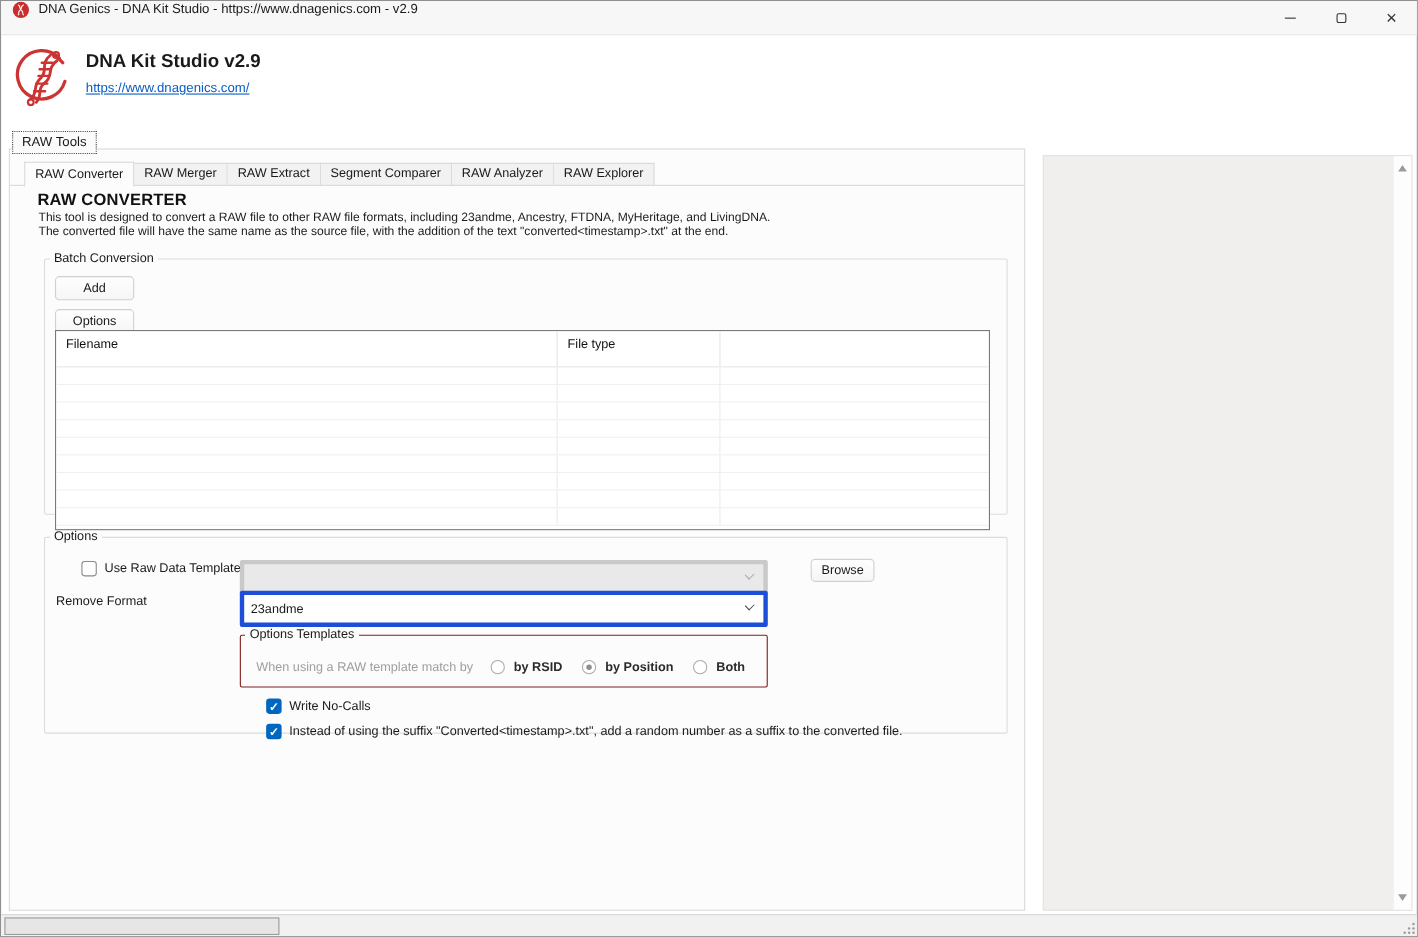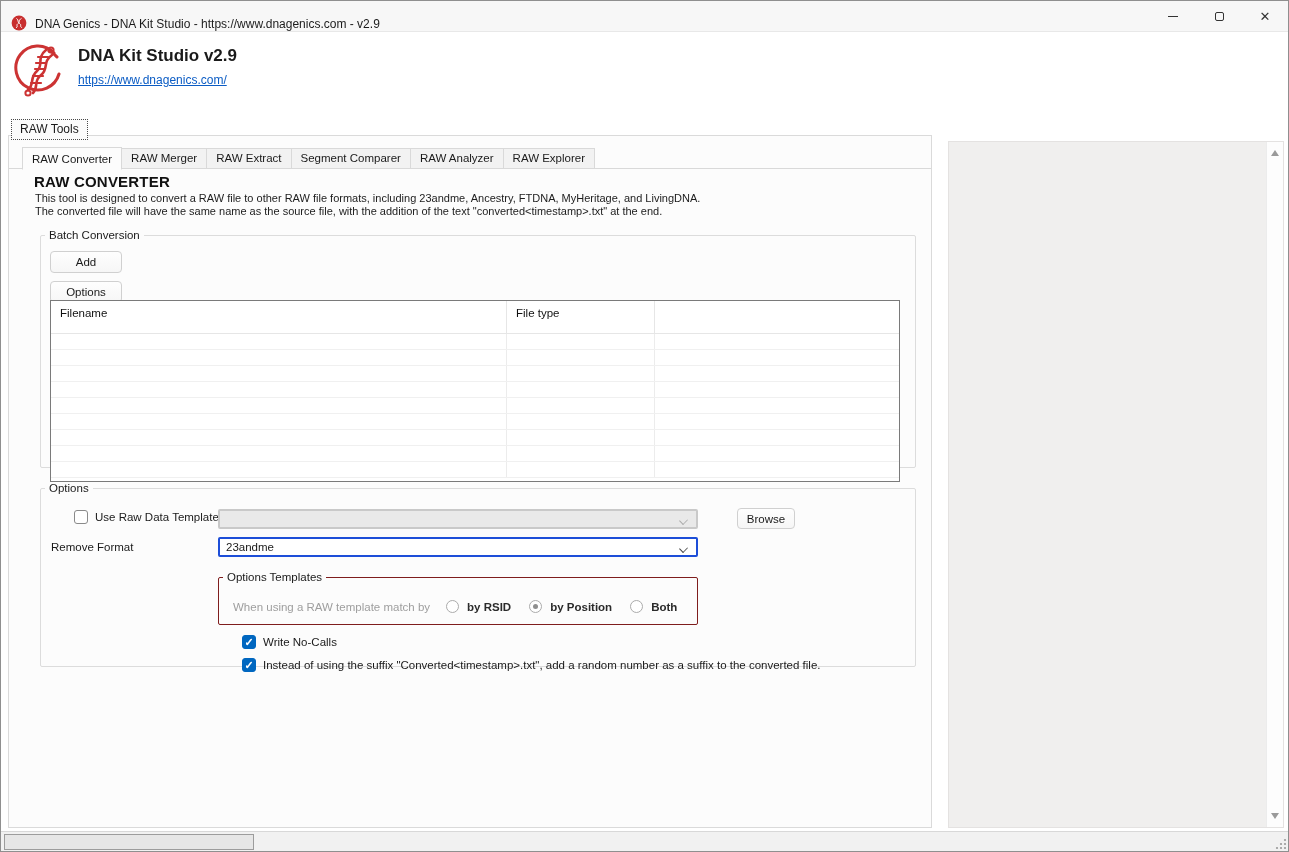--- a/index.html
+++ b/index.html
@@ -4,21 +4,21 @@
 <style>
   * { margin:0; padding:0; box-sizing:border-box; }
   html,body { background:#cfcfcf; font-family:"Liberation Sans", sans-serif; }
   .window{
     position:relative; width:1289px; height:852px; background:#ffffff;
     border:1px solid #8f8f8f; overflow:hidden; font-family:"Liberation Sans", sans-serif;
   }
   
   .titlebar{
     position:absolute; left:0; top:0; width:100%; height:31px; background:#f7f7f7;
-    border-bottom:1px solid #e8e8e8; display:flex; align-items:flex-end;
+    border-bottom:1px solid #e8e8e8; display:flex; align-items:flex-start;
   }
   .titlebar .appicon{ margin-left:10px; width:16px; height:16px; flex:0 0 auto; }
   .titlebar .title{ margin-left:8px; font-size:12px; color:#1b1b1b; white-space:nowrap; }
   .winbtns{ position:absolute; right:0; top:0; height:31px; display:flex; }
   .winbtn{ width:46px; height:31px; display:flex; align-items:center; justify-content:center; cursor:default; }
   .glyph-min{ width:10px; height:1px; background:#333; }
   .glyph-max{ width:9px; height:9px; border:1px solid #333; border-radius:2px; }
   .glyph-close{ font-size:13px; color:#333; line-height:1; }
   
   .logo{ position:absolute; left:12px; top:42px; }
@@ -85,21 +85,21 @@
     width:14px; height:14px; border:1px solid #8a8a8a; border-radius:3px; background:#fff;
     display:inline-block; position:relative; flex:0 0 auto;
   }
   .cb.checked{ background:#0067c0; border-color:#0067c0; }
   .cb.checked::after{
     content:"✓"; position:absolute; left:1.5px; top:-0.5px; color:#fff; font-size:11px; font-weight:bold;
   }
   .cbrow{ position:absolute; display:flex; align-items:center; gap:7px;margin-left:24px; }
   .cbrow .lbl{ font-size:11.5px; color:#1a1a1a; white-space:nowrap; }
   .combo{
-    position:absolute; height:20px; border:2px solid #1d4ed8; background:#fff; border-radius:2px;
+    position:absolute; height:33px; border:4px solid #1d4ed8; background:#fff; border-radius:2px;
     display:flex; align-items:center; font-size:11.5px; color:#1a1a1a; padding-left:6px;
   }
   .combo .chev{
     position:absolute; right:9px; top:6px; width:7px; height:7px;
     border-left:1.4px solid #444; border-bottom:1.4px solid #444; transform:rotate(-45deg) scale(1,.8);
   }
   .combo.disabled{ background:#e9e9e9; border-color:#c9c9c9; color:#8c8c8c; }
   .combo.disabled .chev{ border-color:#ababab; }
   .radio{ width:13px; height:13px; border:1px solid #ababab; border-radius:50%; background:#fff; display:inline-block; position:relative; flex:0 0 auto; }
   .radio.sel::after{ content:""; position:absolute; left:3px; top:3px; right:3px; bottom:3px; border-radius:50%; background:#8f8f8f; }

